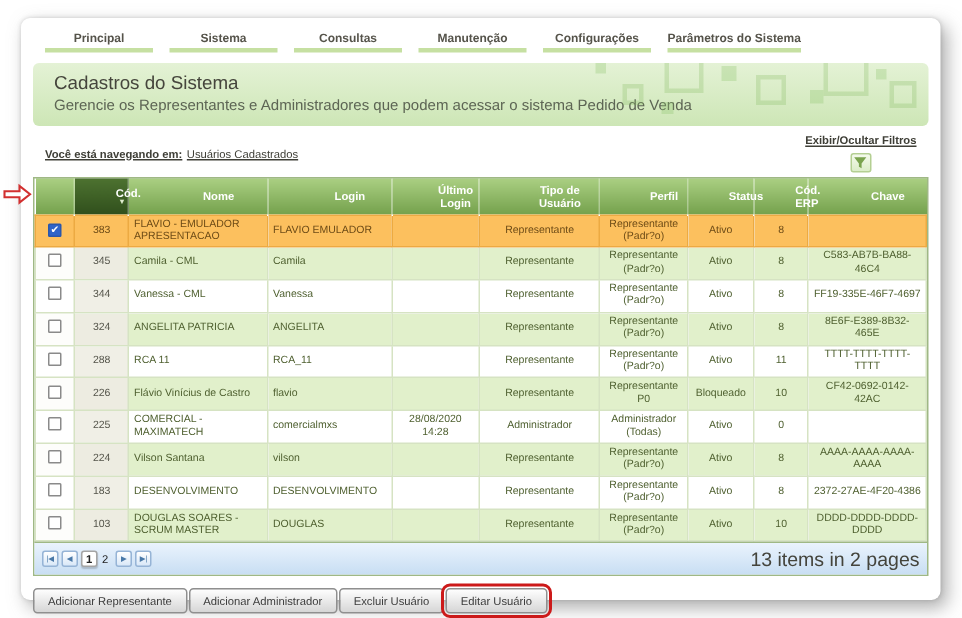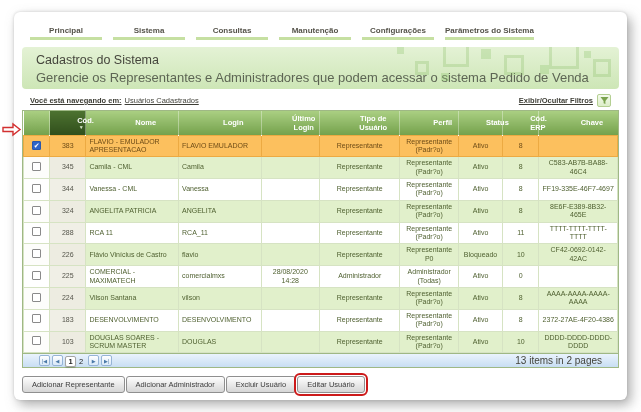--- a/index.html
+++ b/index.html
@@ -9,42 +9,42 @@
     font-family:"Liberation Sans", sans-serif;
     position:relative;
     overflow:hidden;
   }
   .card {
     position:absolute; left:14px; top:12px; width:613px; height:388px;
     background:#fff; border-radius:6px;
     box-shadow: 4px 5px 12px rgba(110,110,110,.55), 0 0 3px rgba(160,160,160,.45);
   }
   
-  .menu { display:flex; gap:11px; padding:14px 0 0 16px; }
+  .menu { display:flex; gap:11px; padding:9px 0 0 16px; }
   .menu-item {
     min-width:72px; text-align:center; font-size:8px; font-weight:bold;
     color:#55534a; padding-bottom:2px; border-bottom:3px solid #c6e0a2;
     white-space:nowrap; cursor:pointer;
   }
   
   .band {
     position:relative; margin:7px 8px 0; height:42px; border-radius:4px;
     background:linear-gradient(#e4f2d5, #cde6b6); overflow:hidden;
   }
   .band-title { margin:6px 0 0 14px; font-size:12.5px; font-weight:normal; color:#45453c; }
-  .band-sub { margin:3px 0 0 14px; font-size:13px; color:#5d6554; }
+  .band-sub { margin:3px 0 0 14px; font-size:10px; color:#5d6554; }
   .sq { position:absolute; border:3px solid rgba(133,187,96,.28); }
   .sqf { position:absolute; background:rgba(140,195,105,.30); }
   
   .crumb-row {
     display:flex; justify-content:space-between; align-items:center;
     margin:5px 8px 3px; padding:0 8px; font-size:7.5px; color:#3e3e36;text-decoration:underline;
   }
   .crumb-prefix { font-weight:bold; margin-right:3px; }
-  .filter-wrap { display:flex; align-items:center; gap:4px; font-weight:bold; }
+  .filter-wrap { display:flex; align-items:center; gap:4px; font-weight:bold;flex-direction:column; }
   .filter-btn {
     width:14px; height:13px; border:1px solid #b4cf92; border-radius:2px;
     background:linear-gradient(#f4faec,#dcedc8); display:flex; align-items:center; justify-content:center;
     cursor:pointer;
   }
   
   .grid { margin:0 8px; border:1px solid #9fb885; }
   table { width:100%; border-collapse:collapse; table-layout:fixed; }
   thead th {
     background:linear-gradient(#aacf82,#74a14c); color:#fff; font-weight:bold;
@@ -69,35 +69,35 @@
     background:#fcc05e; color:#6e4c17; border-color:#ecaa42;
   }
   .cb {
     display:inline-block; width:9px; height:9px; border:1px solid #8a8a8a;
     background:#fff; border-radius:1px; font-size:7px; line-height:8px;
     color:#fff; text-align:center; cursor:pointer;
   }
   .cb.checked { background:#2f64c8; border-color:#2a57ab; }
   
   .pager {
-    display:flex; align-items:center; height:14px; padding:0 16px; gap:2px;
+    display:flex; align-items:center; height:22px; padding:0 5px; gap:2px;
     background:linear-gradient(#eaf3fd,#c8def3); border-top:1px solid #9fb885;
   }
   .pbtn {
     width:11px; height:11px; border:1px solid #96b4d6; border-radius:2px;
     background:linear-gradient(#ffffff,#d9e8f8); color:#4a79a8; font-size:5px;
     display:flex; align-items:center; justify-content:center; cursor:pointer;
   }
   .page-current {
     width:11px; height:11px; background:#fff; border:1px solid #a5a5a5; border-radius:2px;
     font-size:7.5px; font-weight:bold; color:#222; display:flex; align-items:center;
     justify-content:center; box-shadow:0 1px 1px rgba(0,0,0,.18); cursor:default;
   }
   .page-link { padding:0 3px; font-size:7.5px; color:#222; cursor:pointer; }
-  .pager-summary { margin-left:auto; font-size:10px; color:#44443c; }
+  .pager-summary { margin-left:auto; font-size:13px; color:#44443c; }
   
   .actions { display:flex; gap:1px; margin:8px 8px 0; }
   .abtn {
     font-family:inherit; font-size:7.5px; color:#3c3c3c; cursor:pointer;
     background:linear-gradient(#fefefe,#d6d6d6); border:1px solid #8f8f8f;
     border-radius:3px; padding:3px 9px; white-space:nowrap;
   }
   .abtn.hl { outline:2px solid #cc1a1a; outline-offset:1px; }
   
   .arrow-annot { position:absolute; left:2px; top:122px; }

